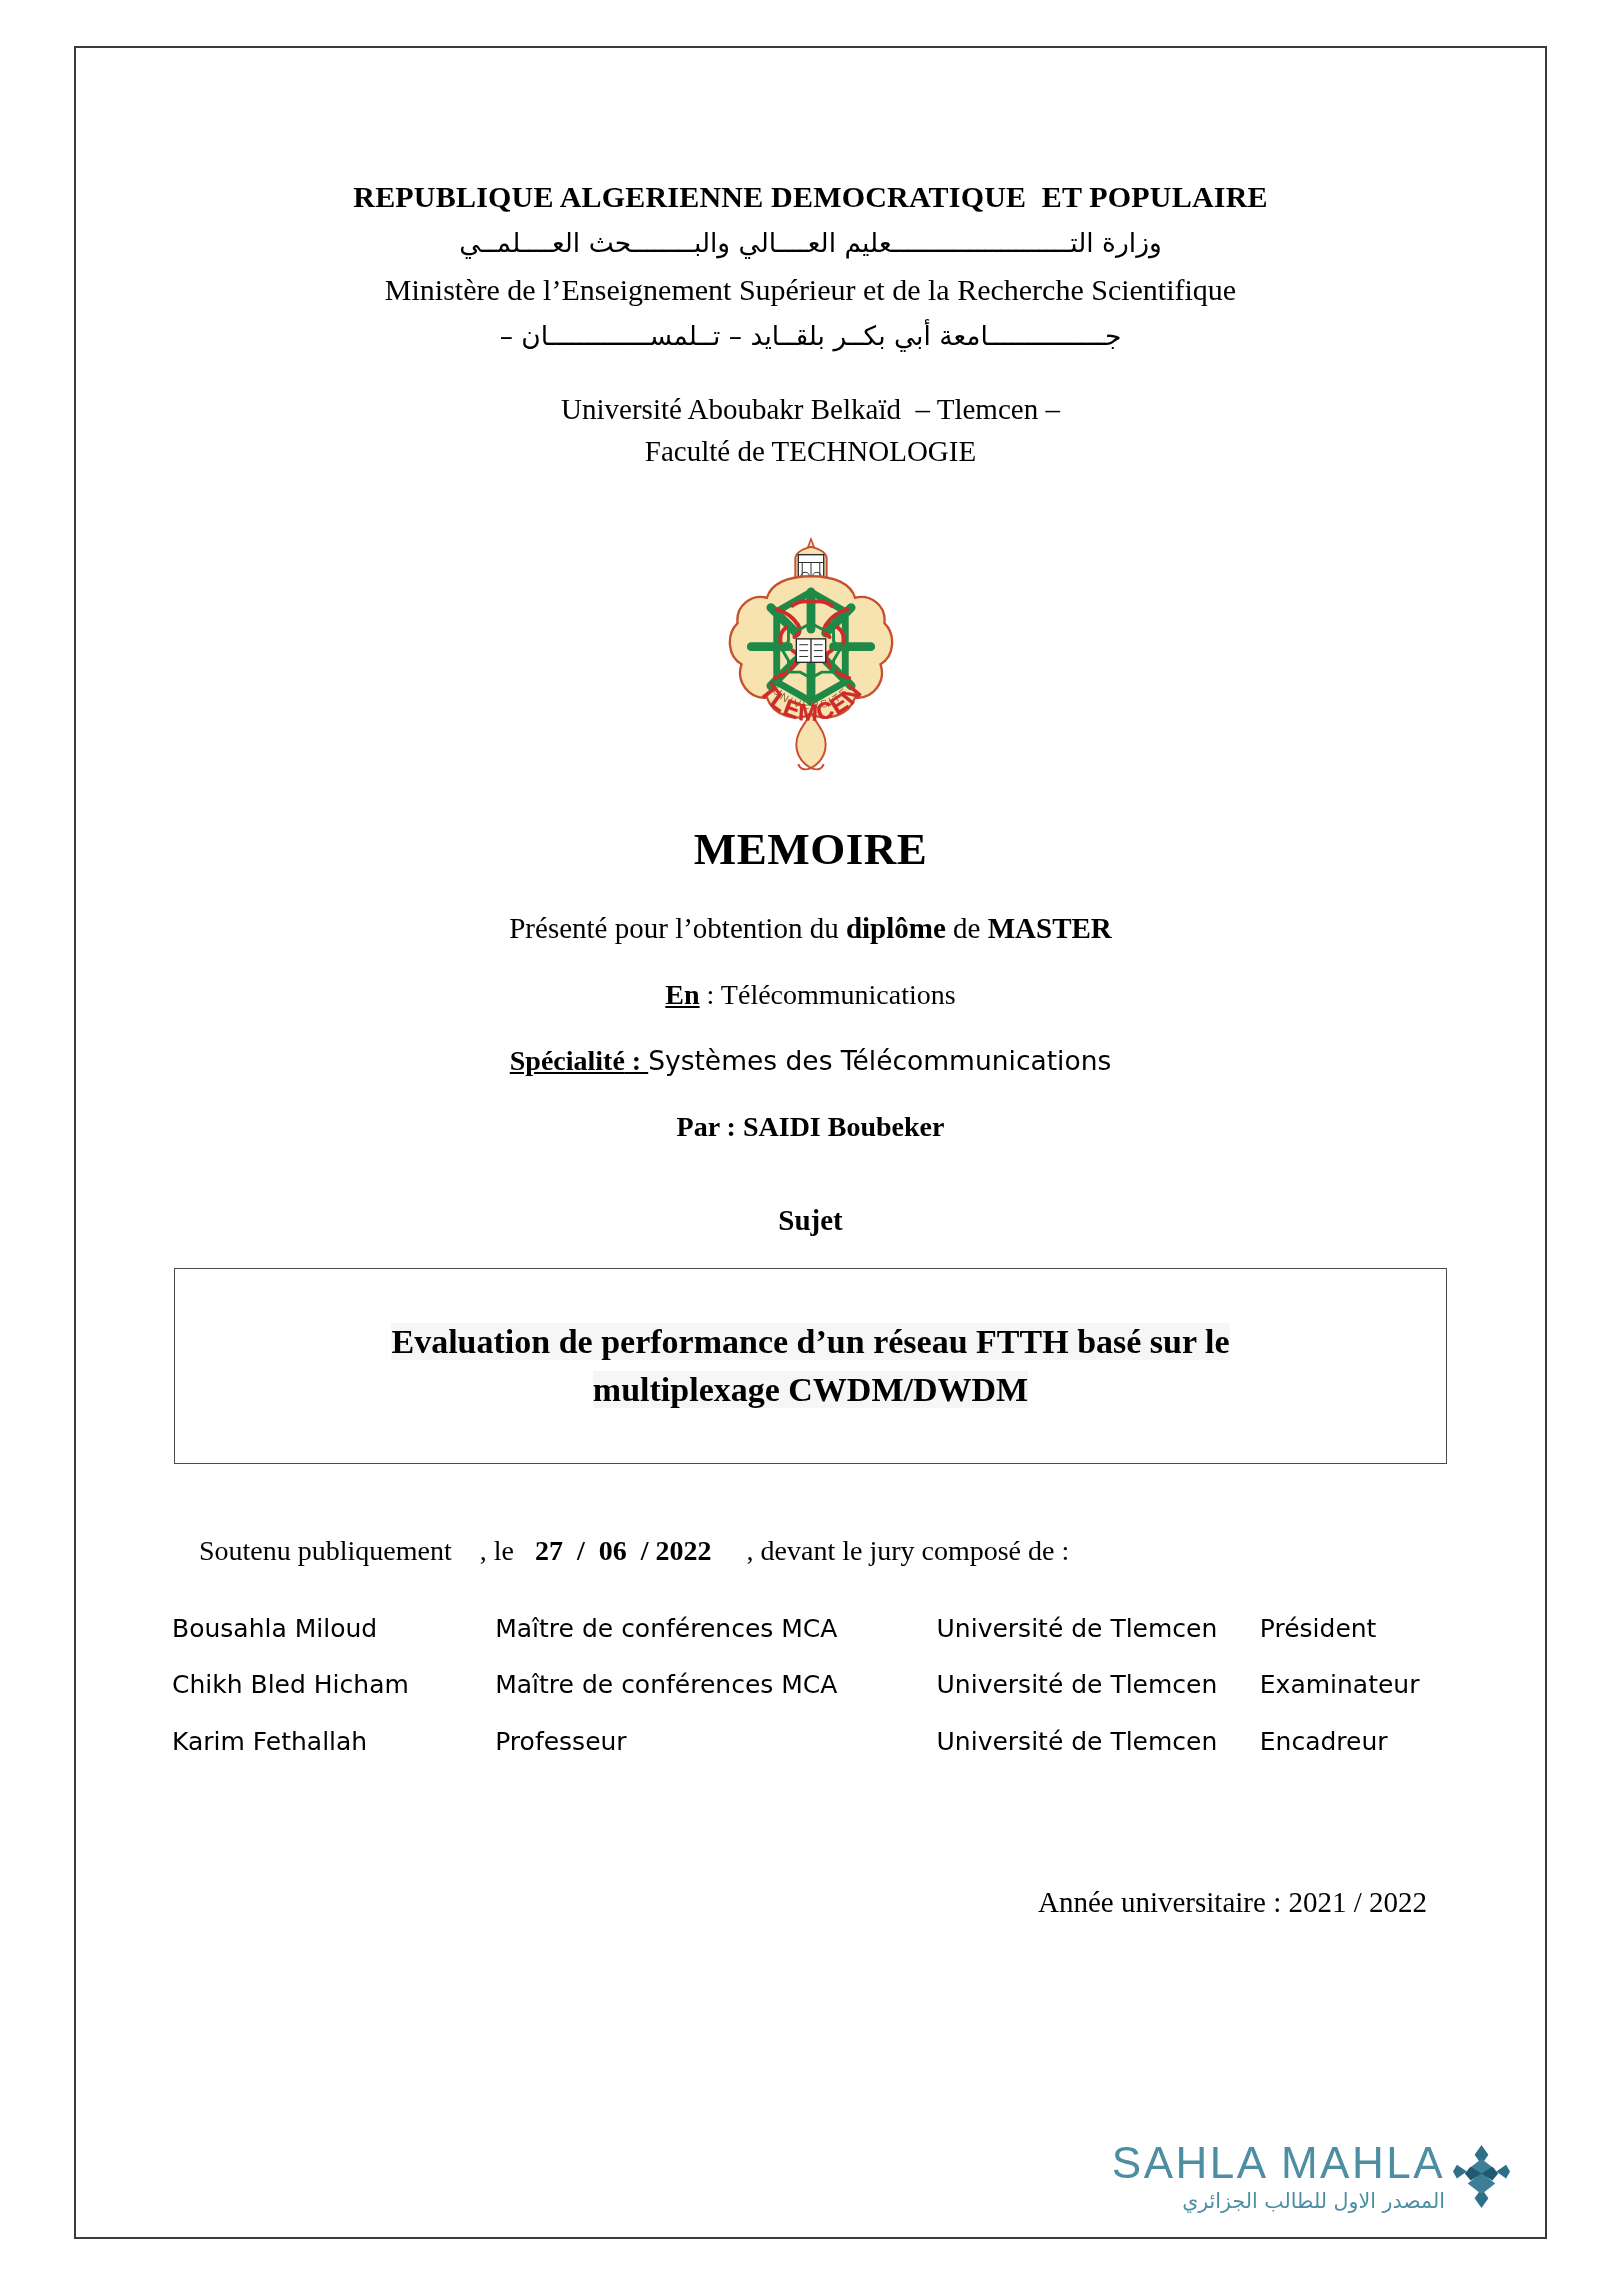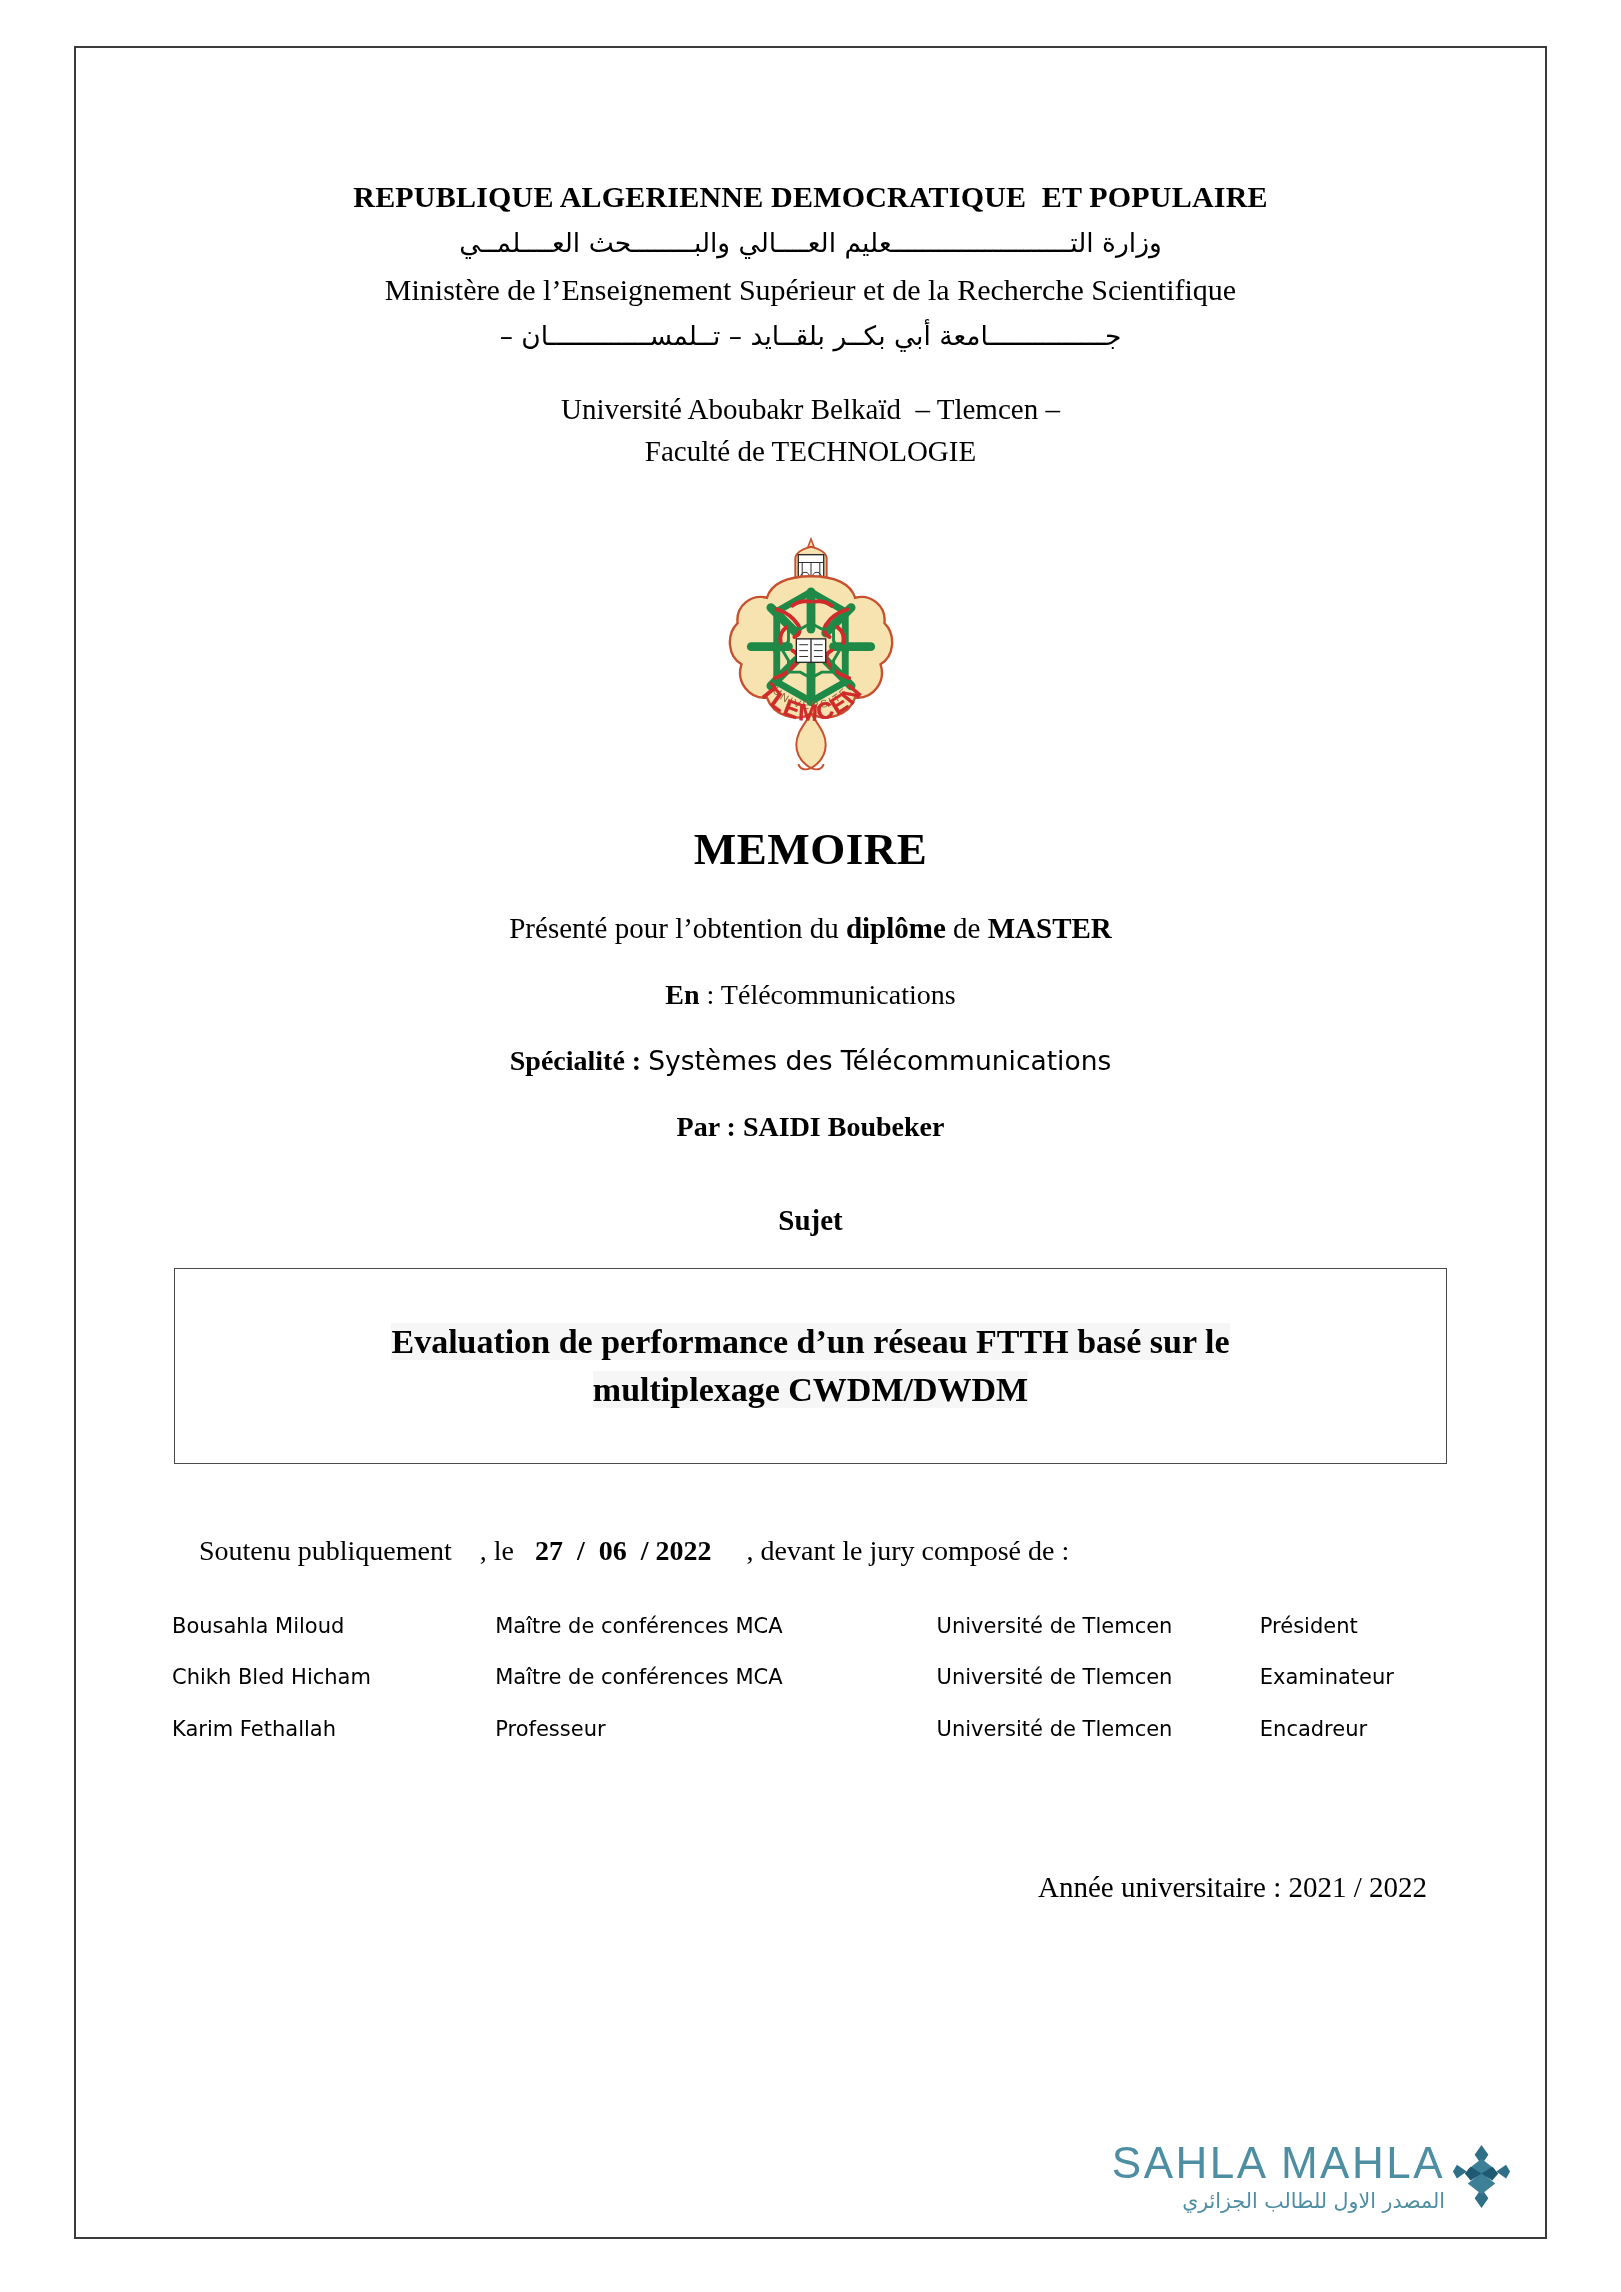--- a/index.html
+++ b/index.html
@@ -99,21 +99,21 @@
     font-size: 29px;
     margin-top: 37px;
   }
   .presente b { font-weight: bold; }
 
   .kv-line {
     text-align: center;
     font-size: 28px;
     margin-top: 34px;
   }
-  .kv-line .k { font-weight: bold; }
+  .kv-line .k { font-weight: bold; text-decoration: underline; }
   .kv-sans .v {
     font-family: "DejaVu Sans", sans-serif;
     font-size: 26.5px;
   }
   .kv-bold-all { font-weight: bold; }
 
   .sujet-label {
     text-align: center;
     font-weight: bold;
     font-size: 29px;
@@ -150,21 +150,21 @@
     font-size: 28px;
     white-space: pre;
   }
   .soutenu .d { font-weight: bold; }
 
   
   .jury {
     margin-top: 33px;
     padding-left: 49px;
     font-family: "DejaVu Sans", sans-serif;
-    font-size: 21px;
+    font-size: 25px;
     border-collapse: collapse;
   }
   .jury table { border-collapse: collapse; width: 1304px; }
   .jury td {
     padding: 13.7px 0;
     vertical-align: top;
     white-space: nowrap;
   }
   .jury td.c-name  { width: 323px; }
   .jury td.c-grade { width: 441px; }

